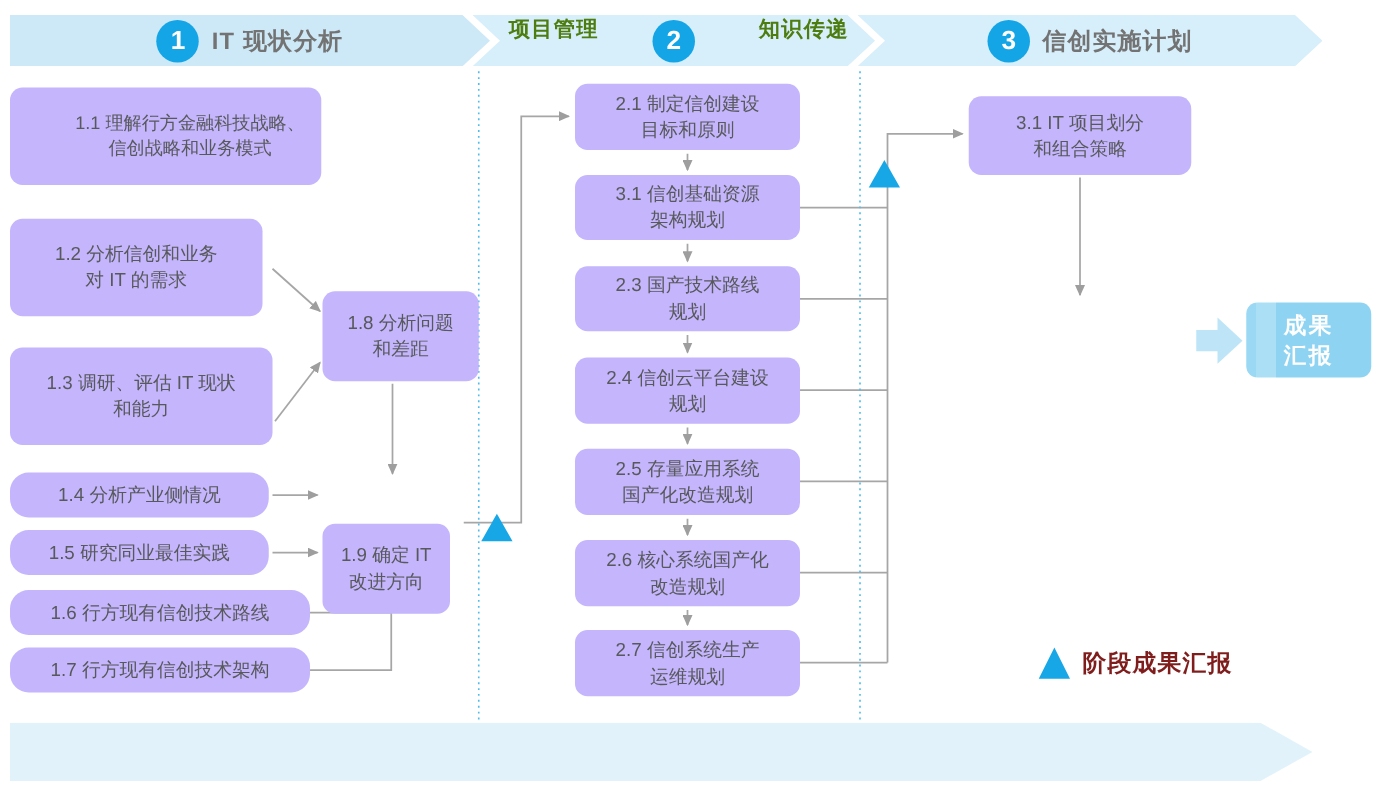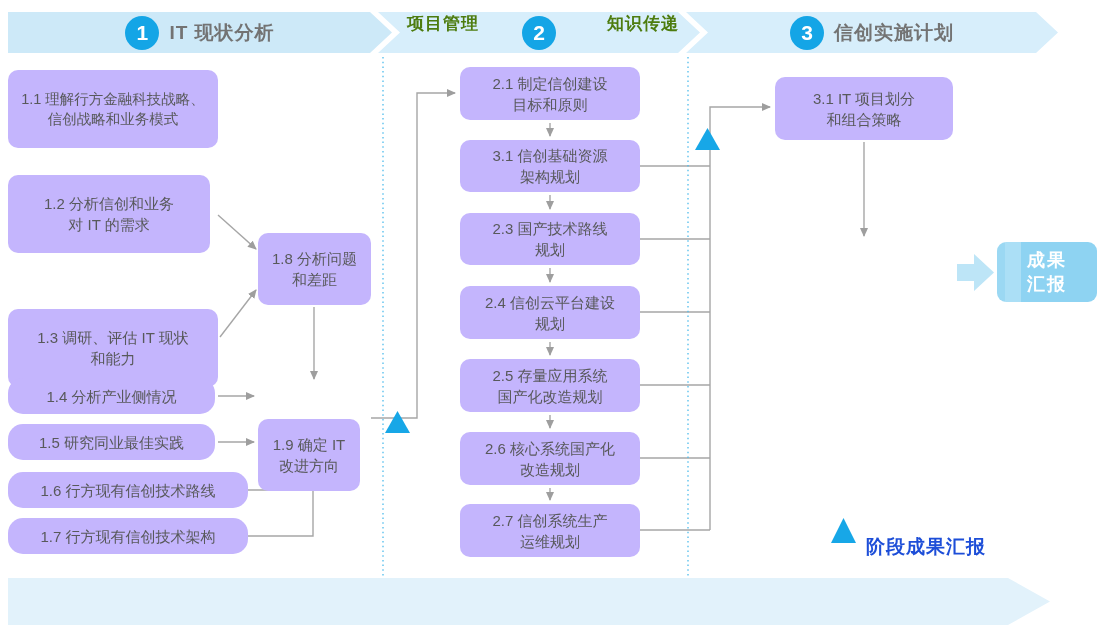--- a/index.html
+++ b/index.html
@@ -18,30 +18,30 @@
     display:flex;align-items:center;justify-content:center;font-weight:bold;font-size:21px;flex:0 0 auto;
   }
   .banner-title{color:#737373;font-weight:bold;font-size:19px;letter-spacing:1px;white-space:nowrap;}
   
   .node{
     position:absolute;background:#c4b5fd;border-radius:10px;color:#58595b;
     display:flex;align-items:center;justify-content:center;text-align:center;
     font-size:15px;line-height:1.4;white-space:pre-line;
   }
   .node.pill{border-radius:15px;}
-  .node.small1{font-size:14.5px;}
+  .node.small1{font-size:14.5px;padding-left:39px;}
   
   .result{
     position:absolute;border-radius:9px;color:#fff;font-weight:bold;font-size:18px;letter-spacing:2px;
     display:flex;align-items:center;justify-content:center;text-align:center;line-height:1.35;white-space:pre-line;
     background:linear-gradient(90deg,#9bd8f3 0px,#9bd8f3 8px,#abdff6 8px,#abdff6 24px,#8ed3f2 24px);
   }
   
   .legend-label{
-    position:absolute;left:866px;top:518px;font-size:19px;font-weight:bold;color:#1d4ed8;letter-spacing:1px;white-space:nowrap;margin-top:16px;
+    position:absolute;left:866px;top:518px;font-size:19px;font-weight:bold;color:#7f1d1d;letter-spacing:1px;white-space:nowrap;
   }
   
   .footer{
     position:absolute;left:8px;top:578px;width:1042px;height:47px;background:#e2f2fb;
     clip-path:polygon(0 0,calc(100% - 42px) 0,100% 50%,calc(100% - 42px) 100%,0 100%);
   }
   .footer-label{
     position:absolute;top:0;height:47px;width:120px;display:flex;align-items:center;justify-content:center;
     color:#4d7c0f;font-weight:bold;font-size:17px;letter-spacing:1px;white-space:nowrap;
   }
@@ -103,27 +103,27 @@
   </div>
   <div class="banner chev" style="left:686px;width:372px;background:#d7eefb;">
     <div class="badge">3</div>
     <div class="banner-title">信创实施计划</div>
   </div>
 
   <div class="node small1" style="left:8px;top:70px;width:210px;height:78px;">1.1 理解行方金融科技战略、
 信创战略和业务模式</div>
   <div class="node" style="left:8px;top:175px;width:202px;height:78px;">1.2 分析信创和业务
 对 IT 的需求</div>
-  <div class="node" style="left:8px;top:278px;width:210px;height:78px;margin-top:31px;">1.3 调研、评估 IT 现状
+  <div class="node" style="left:8px;top:278px;width:210px;height:78px;">1.3 调研、评估 IT 现状
 和能力</div>
   <div class="node pill" style="left:8px;top:378px;width:207px;height:36px;">1.4 分析产业侧情况</div>
   <div class="node pill" style="left:8px;top:424px;width:207px;height:36px;">1.5 研究同业最佳实践</div>
   <div class="node pill" style="left:8px;top:472px;width:240px;height:36px;">1.6 行方现有信创技术路线</div>
   <div class="node pill" style="left:8px;top:518px;width:240px;height:36px;">1.7 行方现有信创技术架构</div>
-  <div class="node" style="left:258px;top:233px;width:113px;height:72px;">1.8 分析问题
+  <div class="node" style="left:258px;top:233px;width:125px;height:72px;">1.8 分析问题
 和差距</div>
   <div class="node" style="left:258px;top:383px;width:102px;height:72px;margin-top:36px;">1.9 确定 IT
 改进方向</div>
 
   <div class="node" style="left:460px;top:67px;width:180px;height:53px;">2.1 制定信创建设
 目标和原则</div>
   <div class="node" style="left:460px;top:140px;width:180px;height:52px;">3.1 信创基础资源
 架构规划</div>
   <div class="node" style="left:460px;top:213px;width:180px;height:52px;">2.3 国产技术路线
 规划</div>

